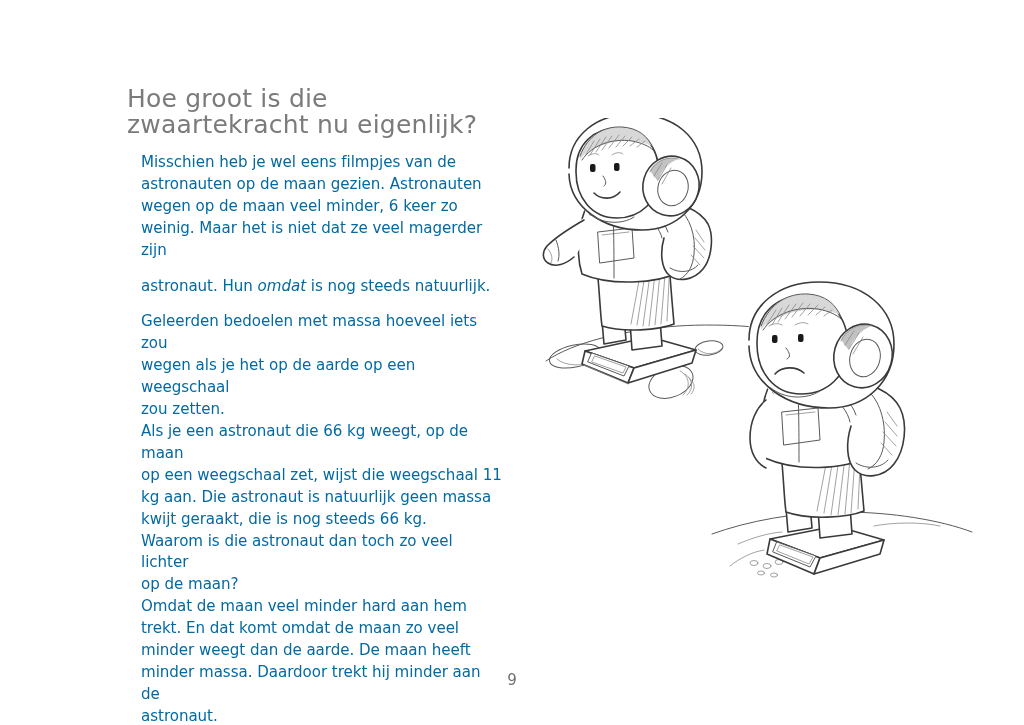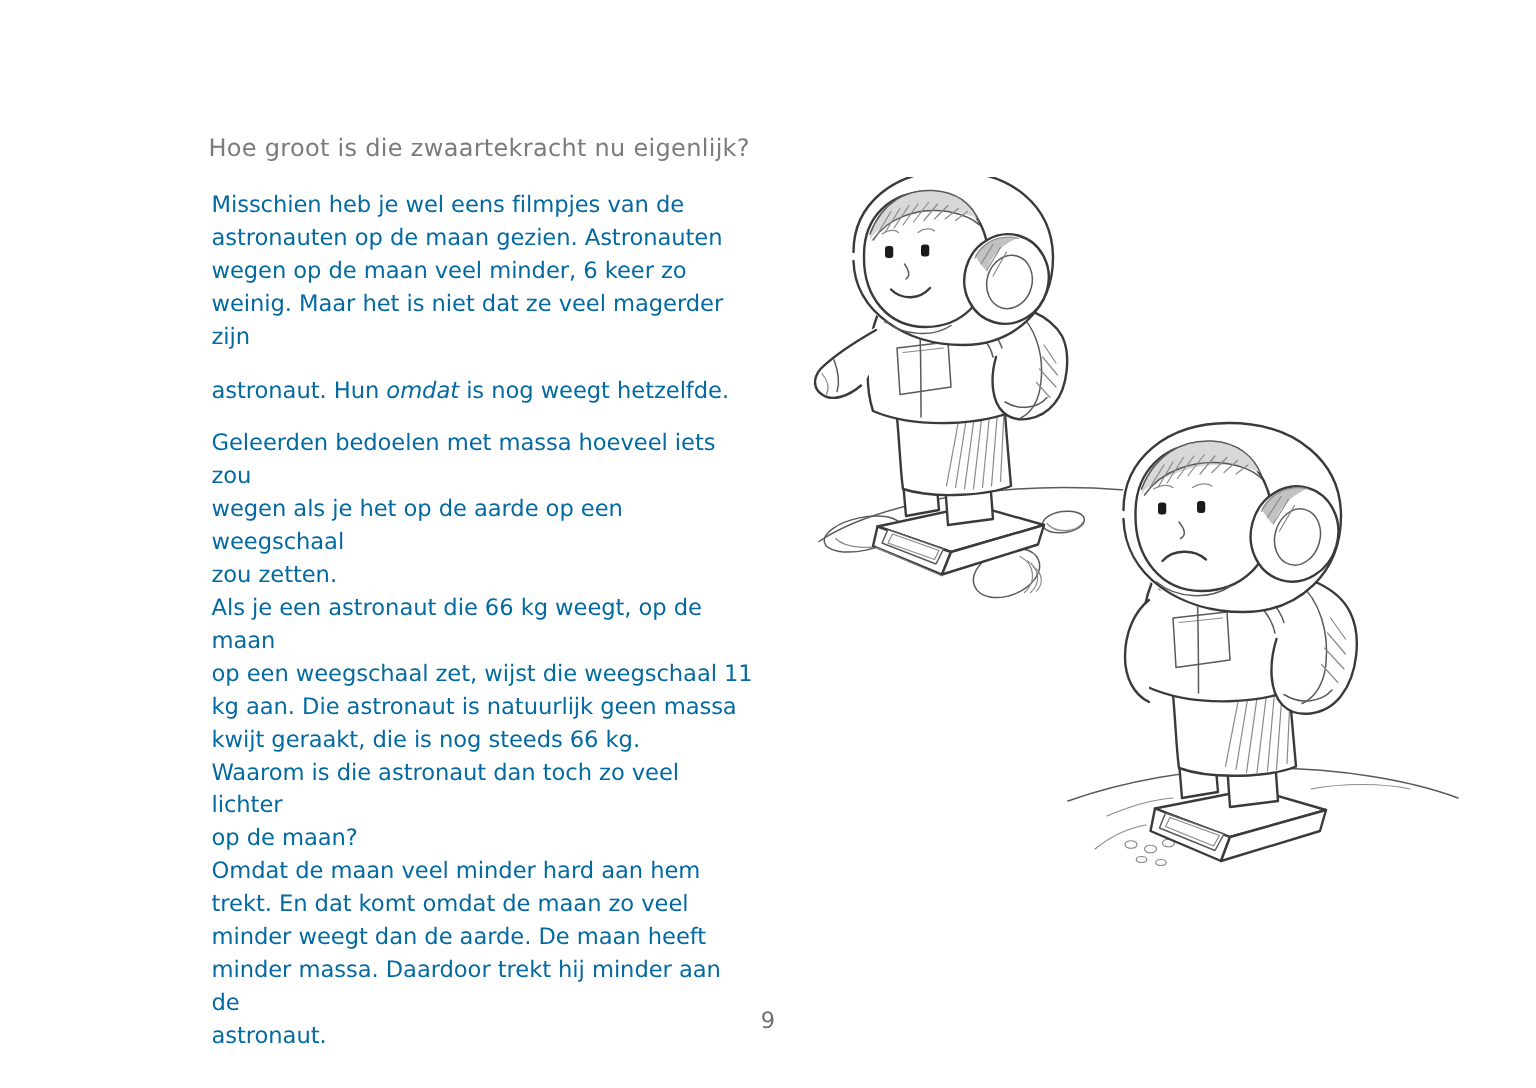--- a/index.html
+++ b/index.html
@@ -25,26 +25,26 @@
   
   #text-column {
     position: absolute;
     left: 127px;
     top: 86px;
     width: 390px;
   }
 
   #section-title {
     font-family: "DejaVu Sans", sans-serif;
-    font-size: 16px;
+    font-size: 25px;
     line-height: 26px;
     font-weight: 400;
     color: #7b7b7b;
     letter-spacing: 0.2px;
-    margin: 0 0 11px 12px;
+    margin: 0 0 11px 0;
     white-space: pre-line;
   }
 
   .body-para {
     font-family: "DejaVu Sans", sans-serif;
     font-size: 15.1px;
     line-height: 21.9px;
     font-weight: 400;
     color: #0369a1;
     margin: 14px;
@@ -97,21 +97,21 @@
 
   <div id="text-column">
 
     <h1 id="section-title">Hoe groot is die zwaartekracht nu eigenlijk?</h1>
 
     <p class="body-para"><span>Misschien heb je wel eens filmpjes van de
 astronauten op de maan gezien. Astronauten
 wegen op de maan veel minder, 6 keer zo
 weinig. Maar het is niet dat ze veel magerder zijn</span></p>
 
-    <p class="body-para"><span>astronaut. Hun </span><em>omdat</em><span> is nog weegt hetzelfde.</span></p>
+    <p class="body-para"><span>astronaut. Hun </span><em>omdat</em><span> is nog steeds natuurlijk.</span></p>
 
     <p class="body-para"><span>Geleerden bedoelen met massa hoeveel iets zou
 wegen als je het op de aarde op een weegschaal
 zou zetten.
 Als je een astronaut die 66 kg weegt, op de maan
 op een weegschaal zet, wijst die weegschaal 11
 kg aan. Die astronaut is natuurlijk geen massa
 kwijt geraakt, die is nog steeds 66 kg.
 Waarom is die astronaut dan toch zo veel lichter
 op de maan?

